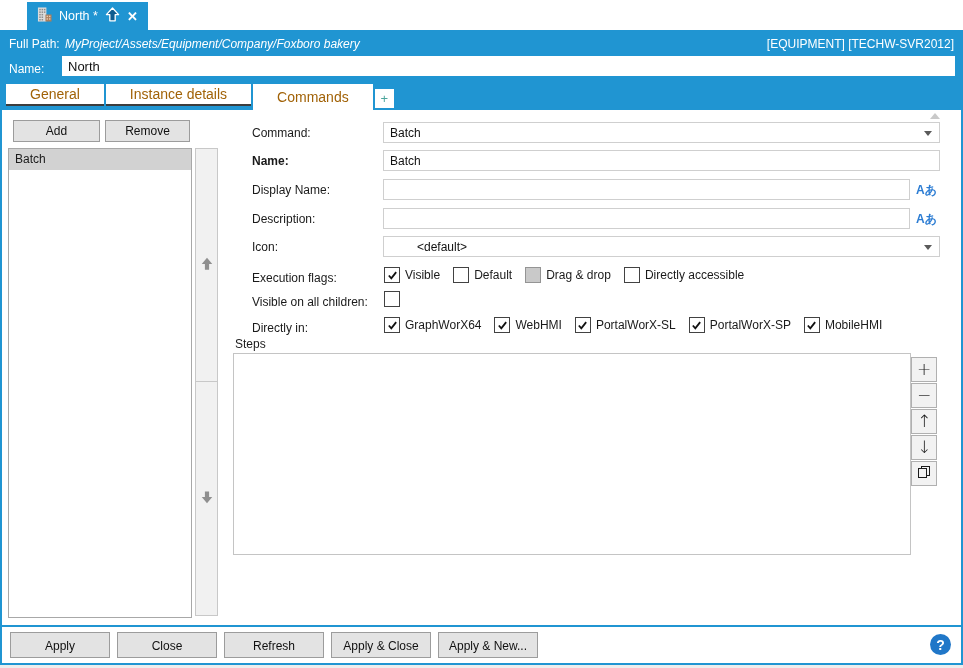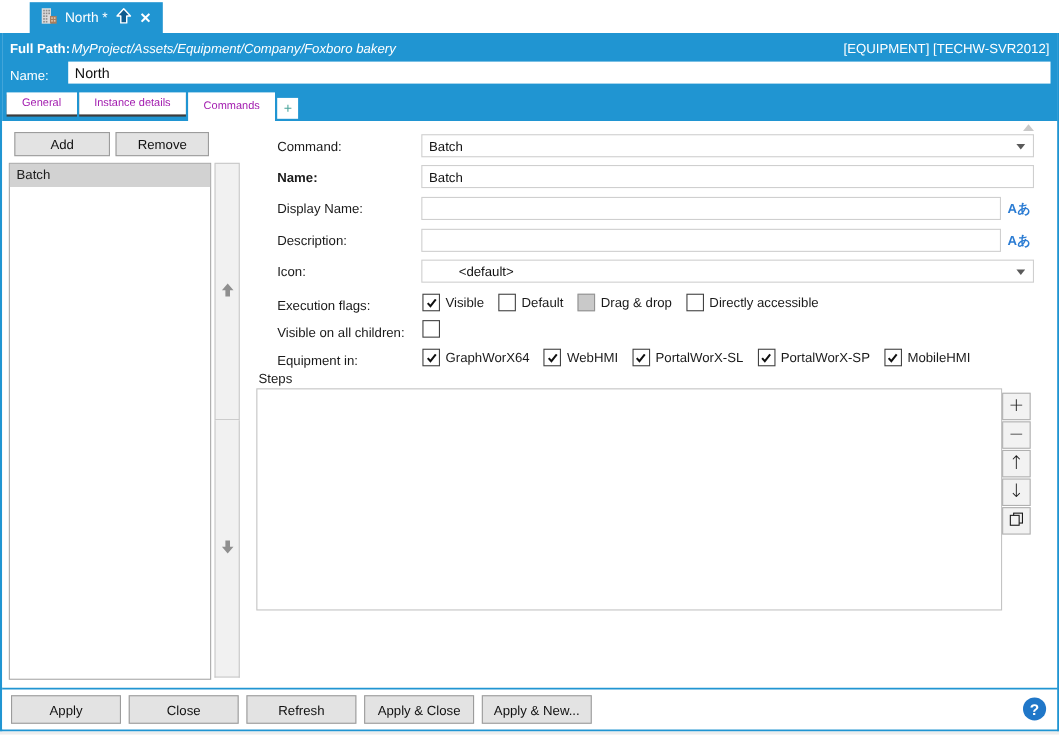--- a/index.html
+++ b/index.html
@@ -13,30 +13,30 @@
   .doc-tab .title{font-size:12.5px;}
   .doc-tab .tab-close{font-size:13px;font-weight:bold;cursor:default;line-height:1;}
   .win-close{position:absolute;right:9px;top:7px;color:#8f8f8f;font-size:14px;font-weight:bold;line-height:1;}
 
   
   .frame{position:absolute;top:30px;left:0;right:0;bottom:3px;border:2px solid #2095d2;border-top:none;background:#fff;}
   .bottom-strip{position:absolute;left:0;right:0;bottom:0;height:3px;background:#ededed;}
 
   
   .header{position:relative;width:100%;height:80px;background:#2095d2;color:#fff;}
-  .fp-label{position:absolute;left:7px;top:7px;font-weight:bold;}
+  .fp-label{position:absolute;left:7px;top:7px;font-weight:normal;}
   .fp-value{position:absolute;left:63px;top:7px;font-style:italic;}
   .context{position:absolute;right:7px;top:7px;}
   .nm-label{position:absolute;left:7px;top:32px;}
   .name-input{position:absolute;left:60px;top:26px;width:881px;height:20px;border:none;
     padding:0 6px;font:13px "Liberation Sans",sans-serif;color:#111;background:#fff;}
 
   .tabstrip{position:absolute;left:4px;bottom:0;display:flex;align-items:flex-end;}
-  .tab{background:#fff;color:#a21caf;height:20px;line-height:20px;padding:0 14px;margin-right:2px;
-    font-size:10px;margin-bottom:6px;box-shadow:0 2px 0 0 #3c3c3c;}
+  .tab{background:#fff;color:#a16207;height:20px;line-height:20px;padding:0 24px;margin-right:2px;
+    font-size:14px;margin-bottom:6px;box-shadow:0 2px 0 0 #3c3c3c;}
   .tab.active{height:26px;line-height:26px;margin-bottom:0;box-shadow:none;}
   .tab.add-tab{width:19px;height:19px;line-height:19px;padding:0;text-align:center;
     margin-bottom:2px;box-shadow:none;color:#4ba59c;font-size:13px;}
 
   
   .content{position:relative;width:100%;height:515px;background:#fff;}
 
   .btn{background:#e3e3e3;border:1px solid #9c9c9c;font:12px "Liberation Sans",sans-serif;
     color:#111;cursor:default;}
   .add-btn{position:absolute;left:11px;top:10px;width:87px;height:22px;}
@@ -171,21 +171,21 @@
         </div>
       </div>
 
       <span class="flabel" style="top:16px">Command:</span>
       <span class="flabel bold" style="top:44px">Name:</span>
       <span class="flabel" style="top:73px">Display Name:</span>
       <span class="flabel" style="top:102px">Description:</span>
       <span class="flabel" style="top:130px">Icon:</span>
       <span class="flabel" style="top:161px">Execution flags:</span>
       <span class="flabel" style="top:185px">Visible on all children:</span>
-      <span class="flabel" style="top:211px">Equipment in:</span>
+      <span class="flabel" style="top:211px">Directly in:</span>
 
       <div class="field combo" style="left:381px;top:12px;width:557px">
         <span>Batch</span>
         <span class="caret"></span>
       </div>
       <input class="field" style="left: 381px; top: 40px; width: 557px;" value="Batch">
       <input class="field" style="left: 381px; top: 69px; width: 527px;" value="">
       <span class="localize" style="left:914px;top:72px">Aあ</span>
       <input class="field" style="left: 381px; top: 98px; width: 527px;" value="">
       <span class="localize" style="left:914px;top:101px">Aあ</span>

